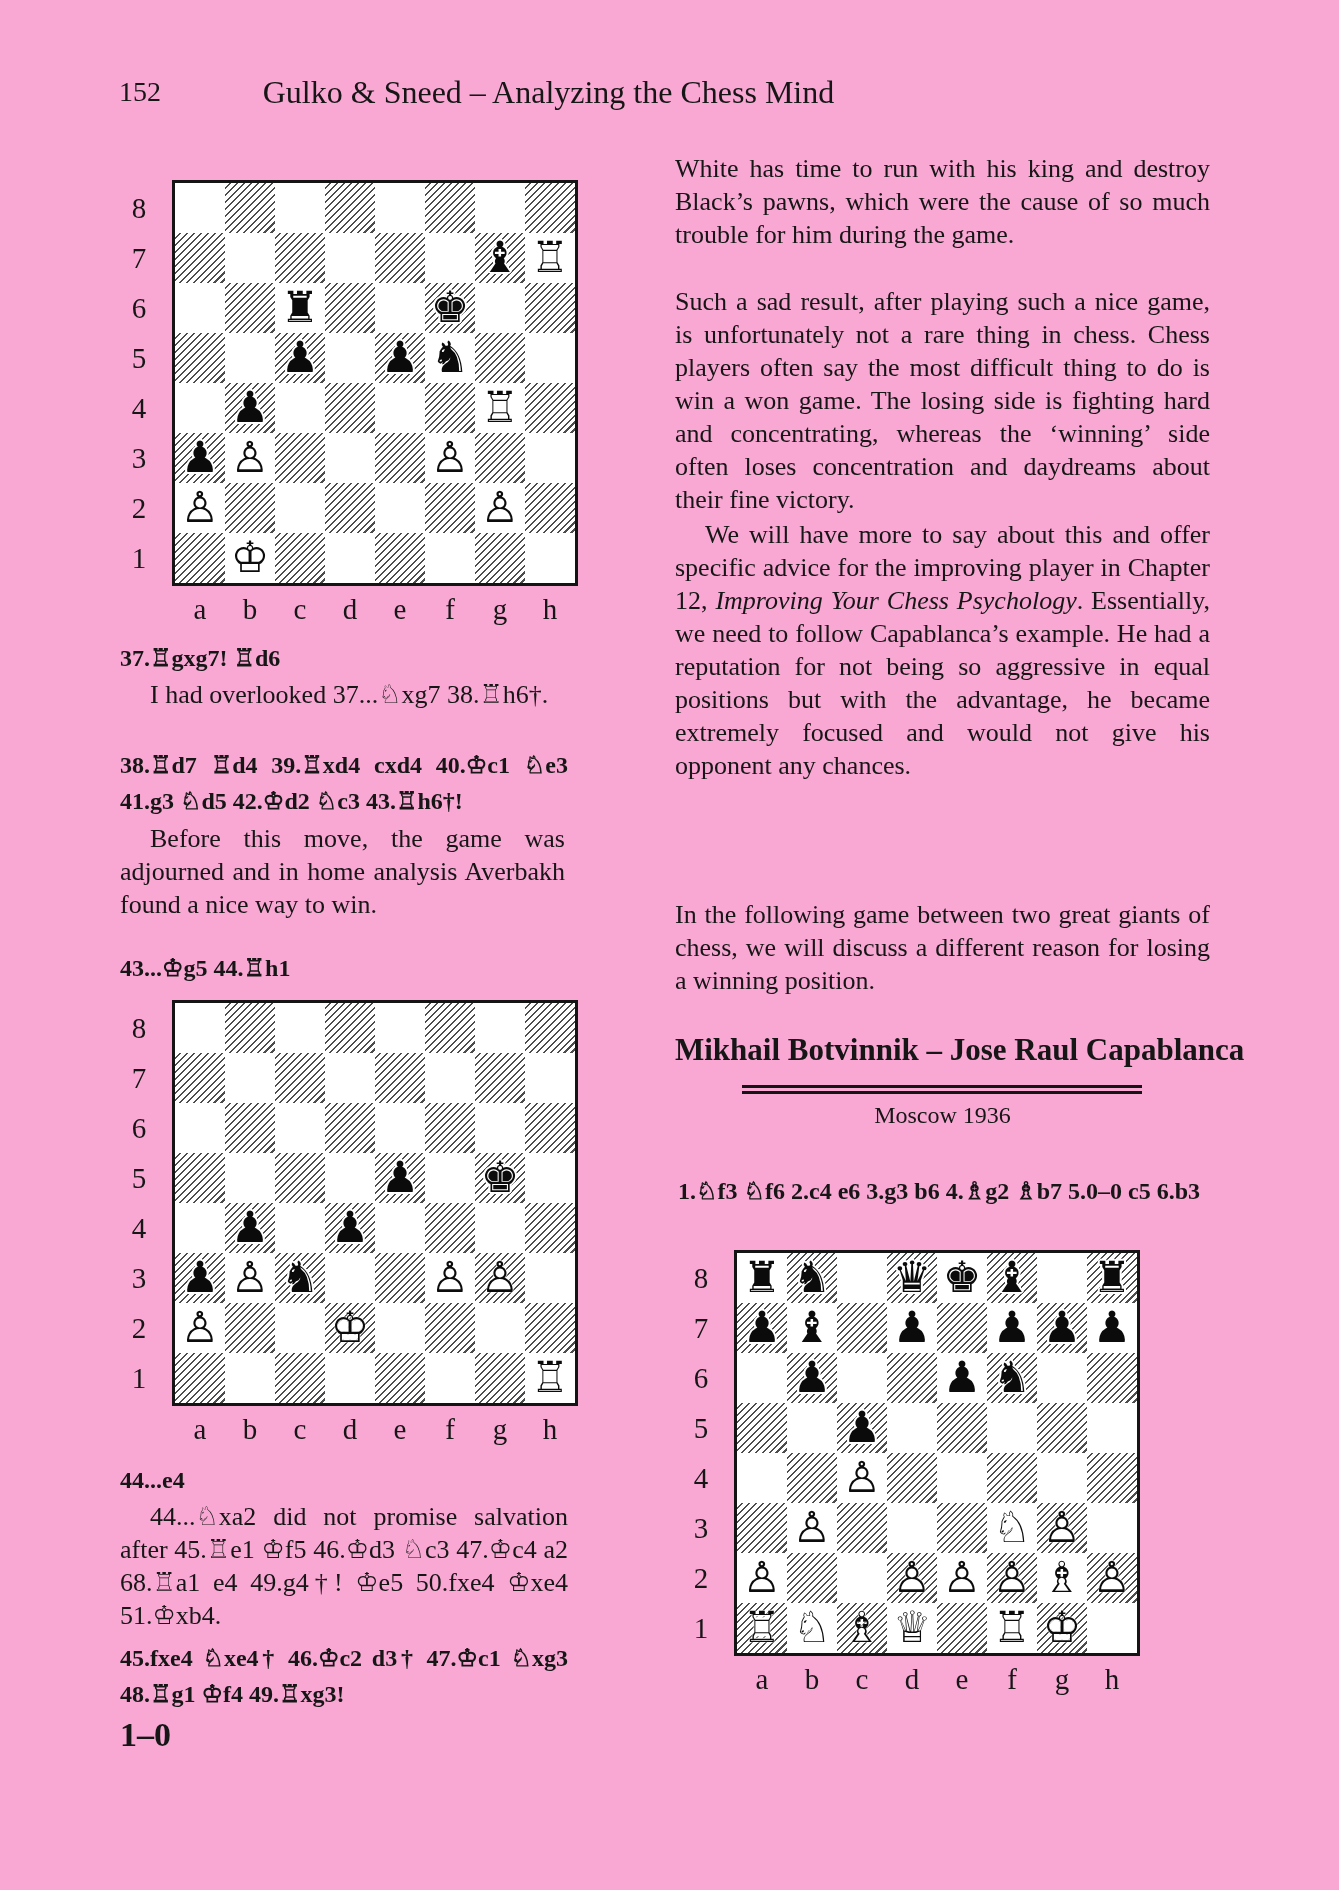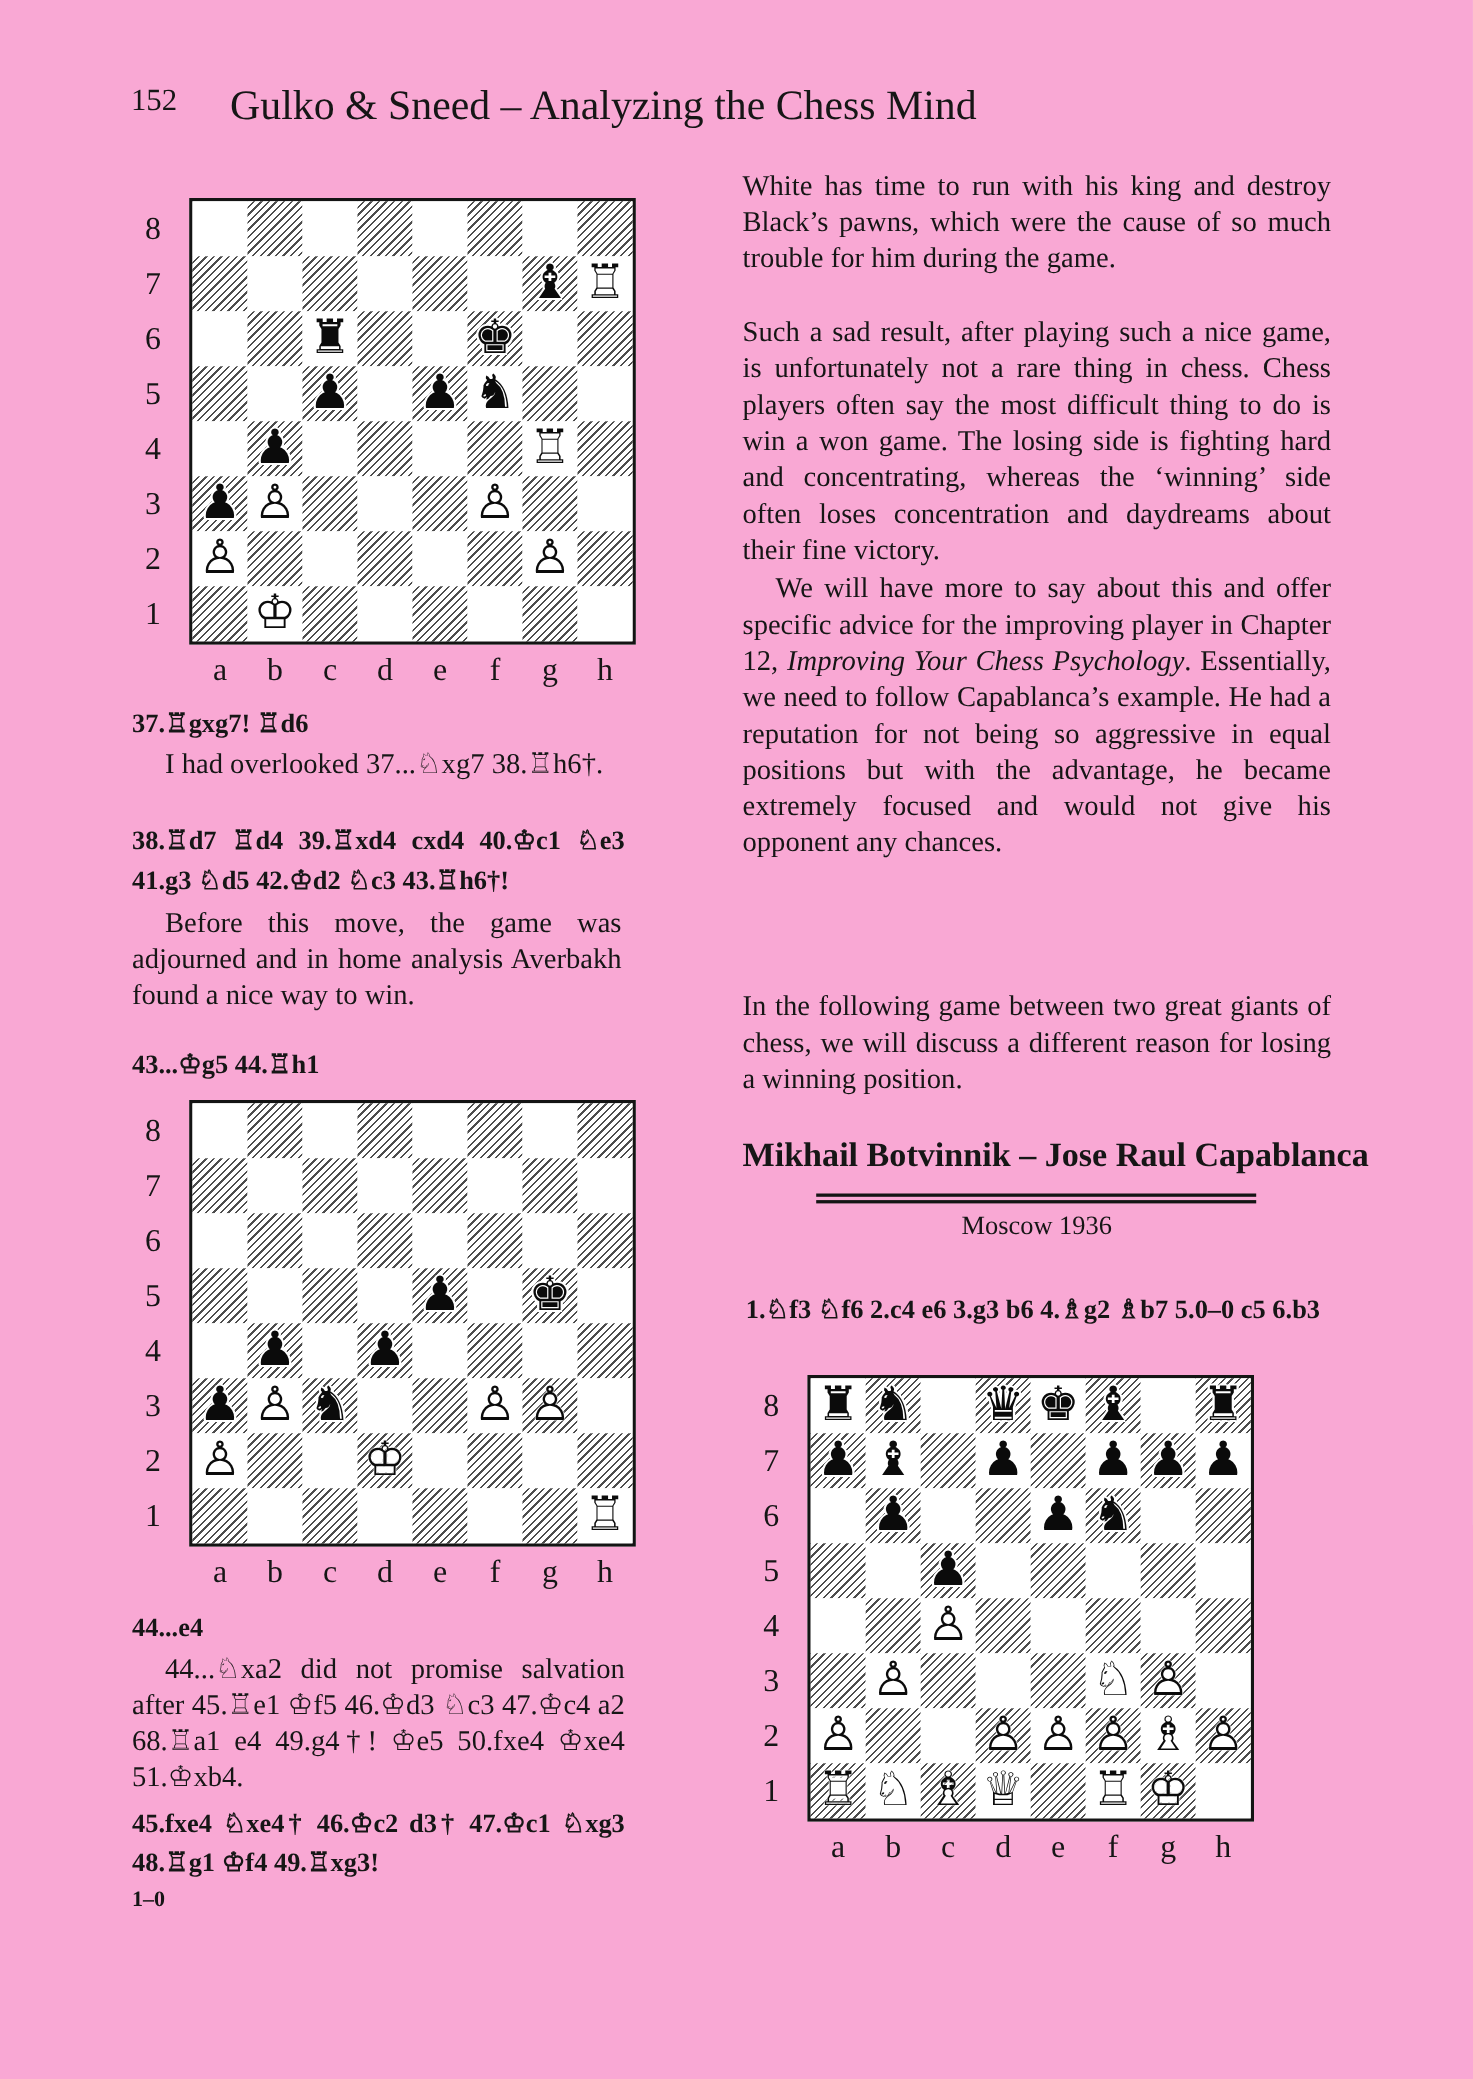--- a/index.html
+++ b/index.html
@@ -1,25 +1,25 @@
 <!DOCTYPE html>
 <html><head>
 <meta charset="utf-8">
 <style>
   html,body{margin:0;padding:0;background:#e8e8e8;}
   #page{position:relative;width:1339px;height:1890px;background:#f9a8d4;
         font-family:"Liberation Serif","DejaVu Serif",serif;color:#161616;
         margin:0 auto;overflow:hidden;}
   .abs{position:absolute;}
   .pageno{font-size:28px;}
-  .header-title{font-size:38px;text-align:center;}
+  .header-title{font-size:32px;text-align:center;}
   .body-text{font-size:26px;line-height:33px;text-align:justify;}
   .indent{text-indent:30px;}
   .bold-moves{font-weight:bold;font-size:24px;line-height:36px;text-align:justify;}
-  .result{font-weight:bold;font-size:20px;}
+  .result{font-weight:bold;font-size:34px;}
   .game-players{font-weight:bold;font-size:31px;text-align:center;white-space:nowrap;}
   .double-rule{height:3px;border-top:3px solid #141414;border-bottom:3px solid #141414;}
   .event-line{font-size:24px;text-align:center;}
   
   .diagram{position:absolute;}
   .board-row{display:flex;}
   .ranks{display:flex;flex-direction:column;width:42px;margin-right:12px;padding-top:3px;}
   .ranks div{height:50px;line-height:50px;font-size:29px;text-align:center;}
   .board{display:grid;grid-template-columns:repeat(8,50px);grid-template-rows:repeat(8,50px);
          border:3px solid #141414;background:#fff;}

